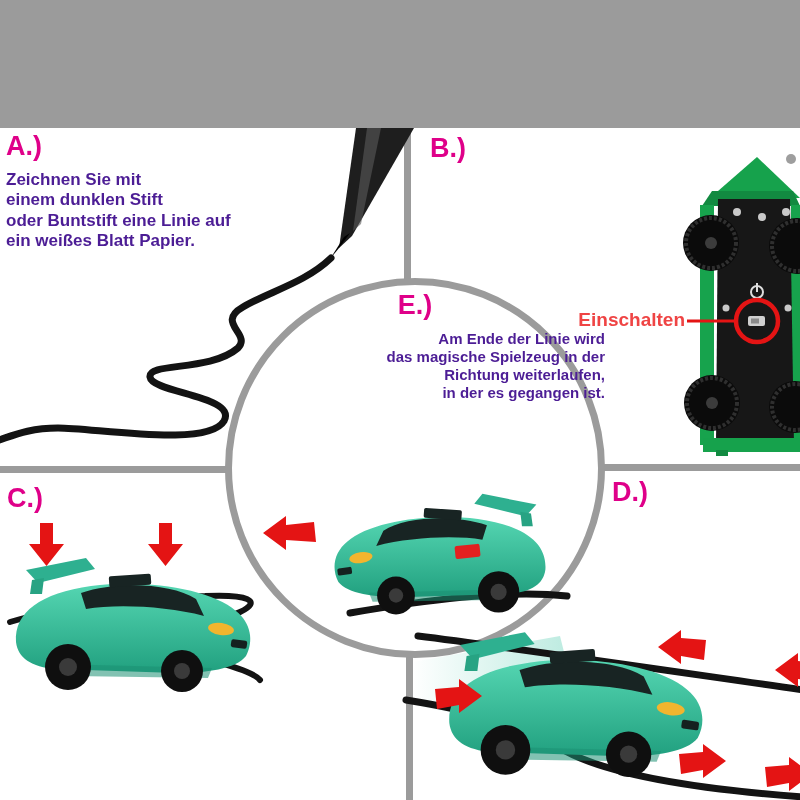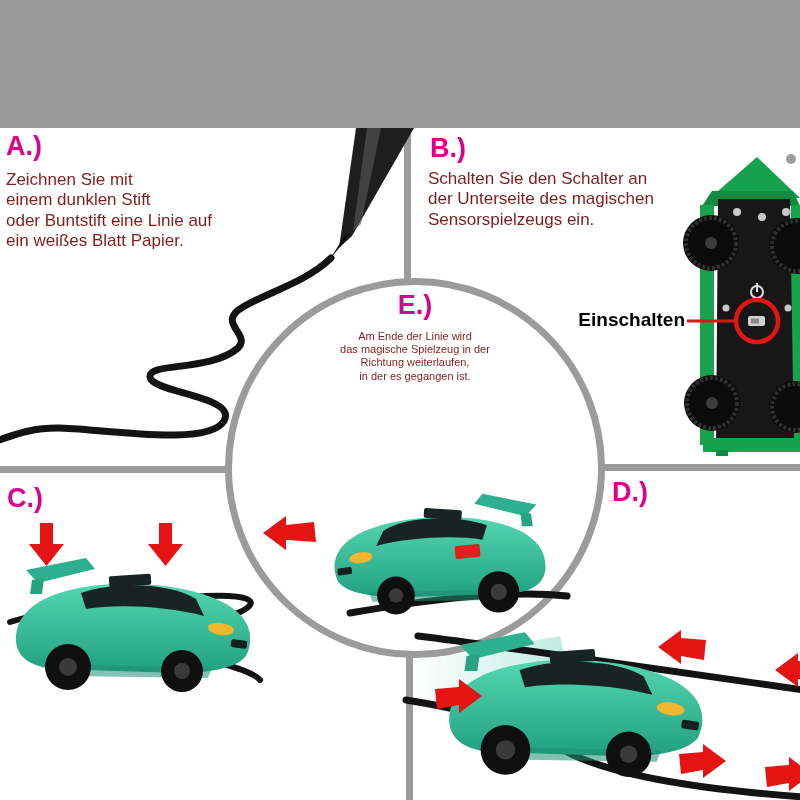--- a/index.html
+++ b/index.html
@@ -17,34 +17,34 @@
   #div-h-right{left:600px;top:464px;width:200px;height:7px;}
   
   .art{position:absolute;left:0;top:0;width:800px;height:800px;pointer-events:none;}
   .art.under{z-index:3;}
   .art.over{z-index:5;}
   
   .circle-e{position:absolute;left:225px;top:278px;width:380px;height:380px;box-sizing:border-box;
             border:7px solid #9b9b9b;border-radius:50%;background:#ffffff;z-index:4;}
   
   .step-label{position:absolute;color:#df0089;font-weight:bold;font-size:27px;z-index:6;}
-  .step-text{position:absolute;color:#7f1d1d;font-weight:normal;font-size:17px;line-height:1.2;
+  .step-text{position:absolute;color:#4c1d95;font-weight:bold;font-size:17px;line-height:1.2;
              white-space:pre-line;z-index:6;}
   #label-a{left:6px;top:131px;}
   #text-a{left:6px;top:170px;width:350px;}
   #label-b{left:430px;top:133px;}
   #text-b{left:428px;top:169px;width:360px;}
   #label-e{left:225px;top:290px;width:380px;text-align:center;}
-  #text-e{left:225px;top:330px;width:380px;text-align:center;font-size:11px;}
+  #text-e{left:225px;top:330px;width:380px;text-align:right;font-size:15px;}
   #label-c{left:7px;top:483px;}
   #text-c{left:10px;top:726px;width:370px;font-size:17.5px;}
   #label-d{left:612px;top:477px;}
   #text-d{left:612px;top:510px;width:185px;}
   #callout-einschalten{position:absolute;left:558px;top:309px;width:127px;text-align:right;
-                       color:#000000;font-weight:bold;font-size:19px;z-index:6;}
+                       color:#ef4444;font-weight:bold;font-size:19px;z-index:6;}
 </style>
 </head>
 <body>
 
 <div class="canvas">
 
   <div class="header"></div>
   <div class="title">SPIELANLEITUNG</div>
 
   <div class="divider" id="div-v-top"></div>
@@ -158,23 +158,20 @@
     </g>
   </svg>
 
   <div class="step-label" id="label-a">A.)</div>
   <div class="step-text" id="text-a">Zeichnen Sie mit
 einem dunklen Stift
 oder Buntstift eine Linie auf
 ein weißes Blatt Papier.</div>
 
   <div class="step-label" id="label-b">B.)</div>
-  <div class="step-text" id="text-b">Schalten Sie den Schalter an
-der Unterseite des magischen
-Sensorspielzeugs ein.</div>
   <div id="callout-einschalten">Einschalten</div>
 
   <div class="step-label" id="label-e">E.)</div>
   <div class="step-text" id="text-e">Am Ende der Linie wird
 das magische Spielzeug in der
 Richtung weiterlaufen,
 in der es gegangen ist.</div>
 
   <div class="step-label" id="label-c">C.)</div>
 

